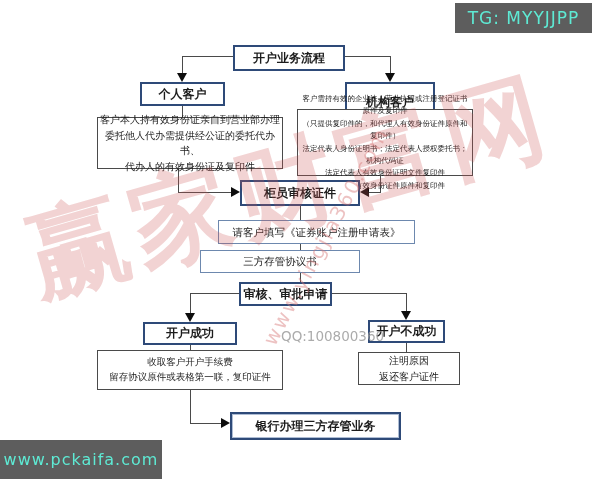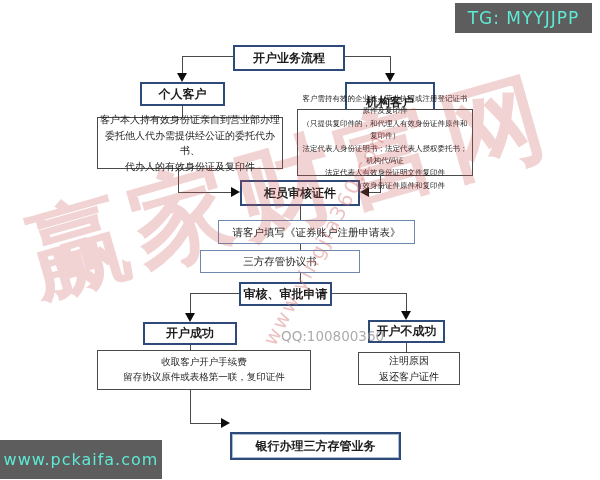--- a/index.html
+++ b/index.html
@@ -9,21 +9,21 @@
   }
   .box{
     position:absolute;box-sizing:border-box;background:#ffffff;
     display:flex;align-items:center;justify-content:center;text-align:center;
     z-index:2;line-height:1.4;
   }
   .b-main{border:2px solid #2e4a78;font-weight:bold;font-size:12px;}
   .b-sub{border:1px solid #6d88ae;font-size:10.5px;}
   .b-detail{border:1px solid #4a4a4a;flex-direction:column;font-size:10px;line-height:1.55;padding:2px;}
   .b-detail-sm{font-size:7.5px;line-height:1.65;}
-  .b-bank{border:2.5px solid #2e4a78;box-shadow:inset 0 0 0 1px #aebdd4;margin-top:20px;}
+  .b-bank{border:2.5px solid #2e4a78;box-shadow:inset 0 0 0 1px #aebdd4;}
   .line{position:absolute;background:#4a4a4a;z-index:1;}
   .arrow{position:absolute;width:0;height:0;z-index:2;}
   .arrow.down{border-left:5px solid transparent;border-right:5px solid transparent;border-top:9px solid #0d0d0d;}
   .arrow.right{border-top:5px solid transparent;border-bottom:5px solid transparent;border-left:9px solid #0d0d0d;}
   .arrow.left{border-top:5px solid transparent;border-bottom:5px solid transparent;border-right:9px solid #0d0d0d;}
   .wm-brand{
     position:absolute;left:30px;top:195px;width:720px;z-index:4;pointer-events:none;
     transform:rotate(-16deg);transform-origin:0 50%;
     font-size:100px;font-weight:bold;letter-spacing:8px;white-space:nowrap;
     color:rgba(205,85,85,0.26);
@@ -112,21 +112,21 @@
   <div class="box b-sub" style="left:218px;top:220px;width:197px;height:24px">请客户填写《证券账户注册申请表》</div>
 
   <div class="box b-sub" style="left:200px;top:250px;width:160px;height:23px">三方存管协议书</div>
 
   <div class="box b-main" style="left:239px;top:282px;width:93px;height:24px">审核、审批申请</div>
 
   <div class="box b-main" style="left:143px;top:322px;width:94px;height:23px">开户成功</div>
 
   <div class="box b-main" style="left:368px;top:320px;width:77px;height:23px">开户不成功</div>
 
-  <div class="box b-detail" style="left:97px;top:350px;width:214px;height:40px;font-size:9.5px">
+  <div class="box b-detail" style="left:97px;top:350px;width:186px;height:40px;font-size:9.5px">
     <span>收取客户开户手续费</span>
     <span>留存协议原件或表格第一联，复印证件</span>
   </div>
 
   <div class="box b-detail" style="left:358px;top:352px;width:102px;height:33px">
     <span>注明原因</span>
     <span>返还客户证件</span>
   </div>
 
   <div class="box b-main b-bank" style="left:230px;top:412px;width:171px;height:28px">银行办理三方存管业务</div>

